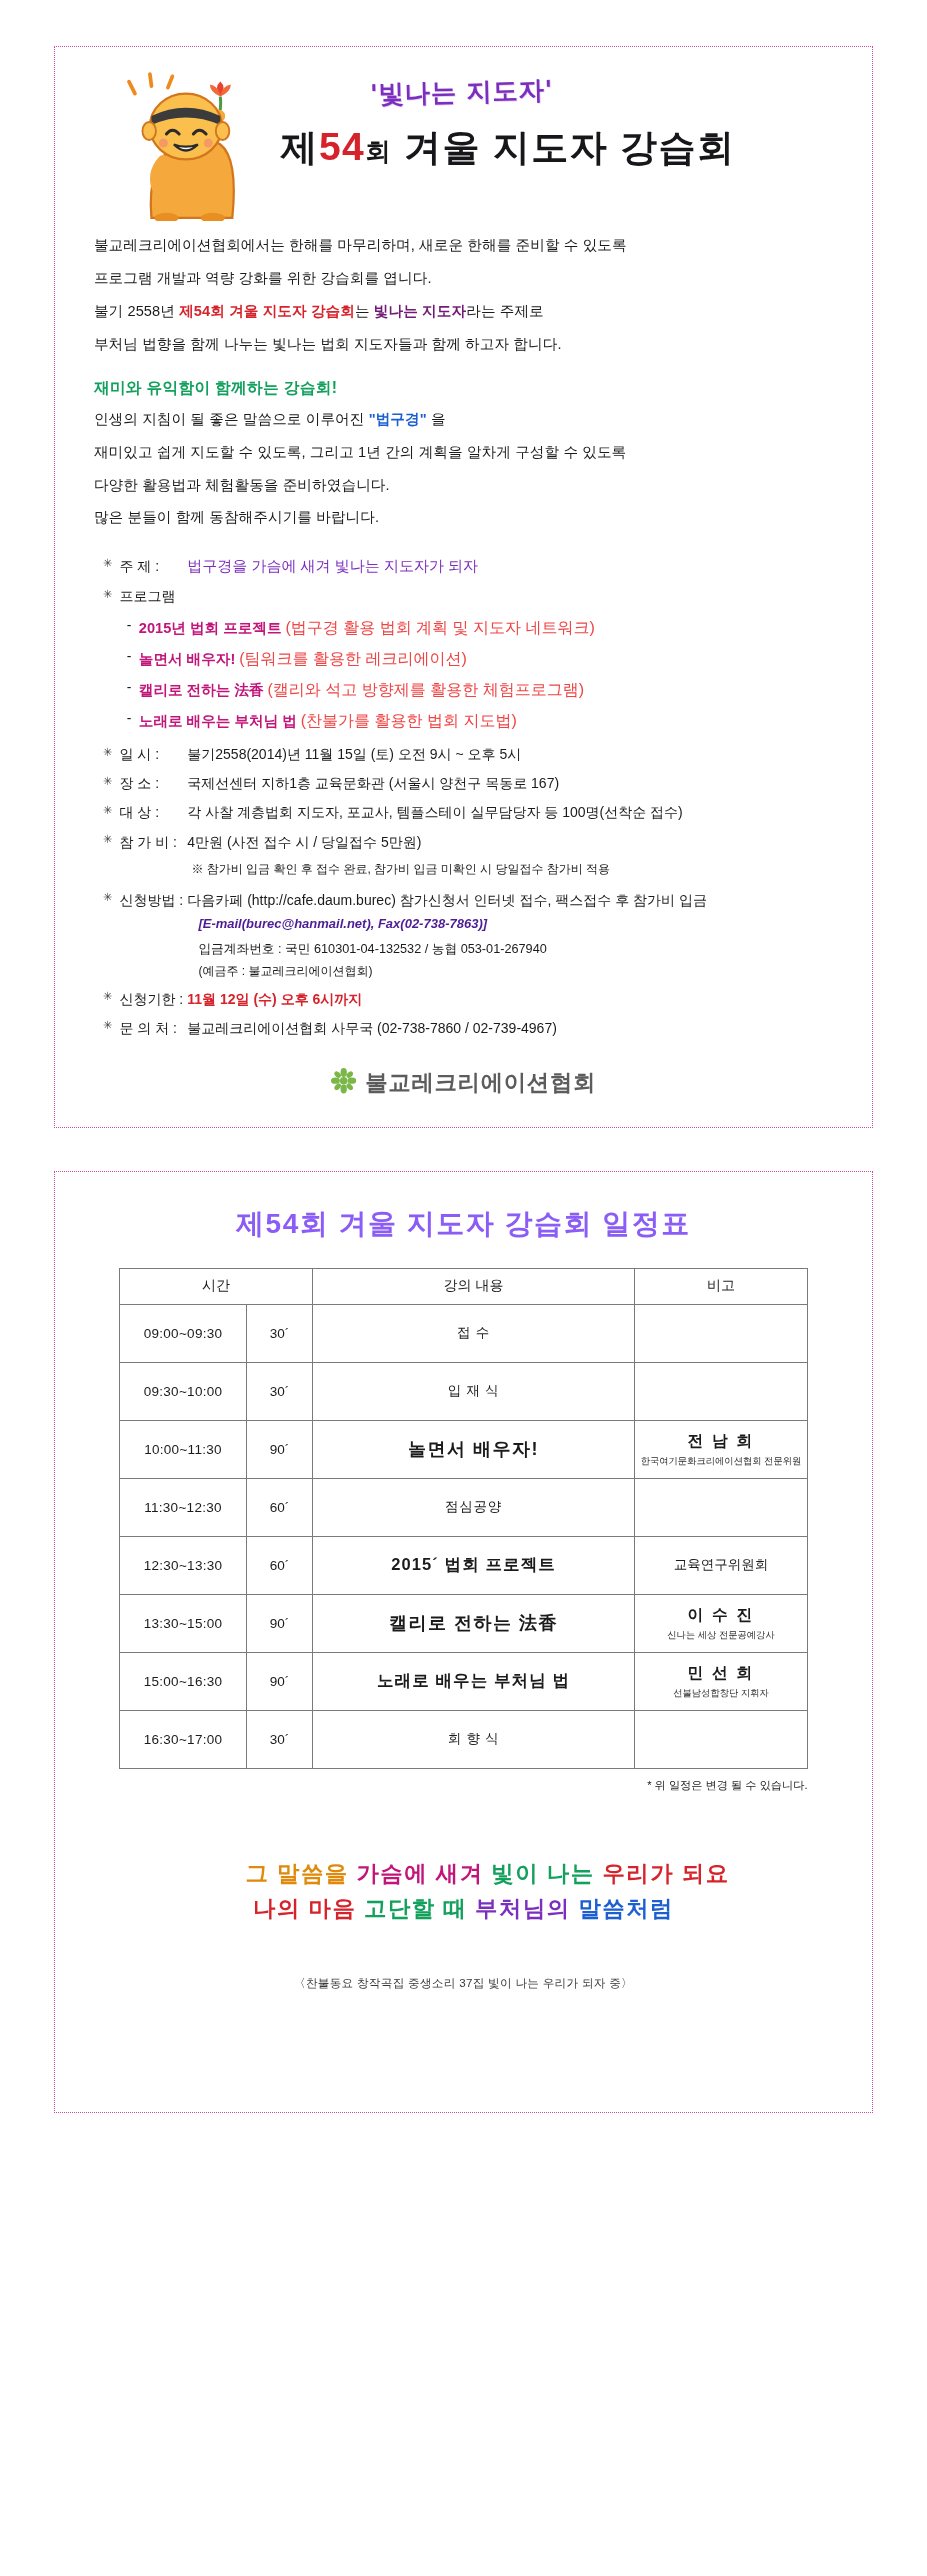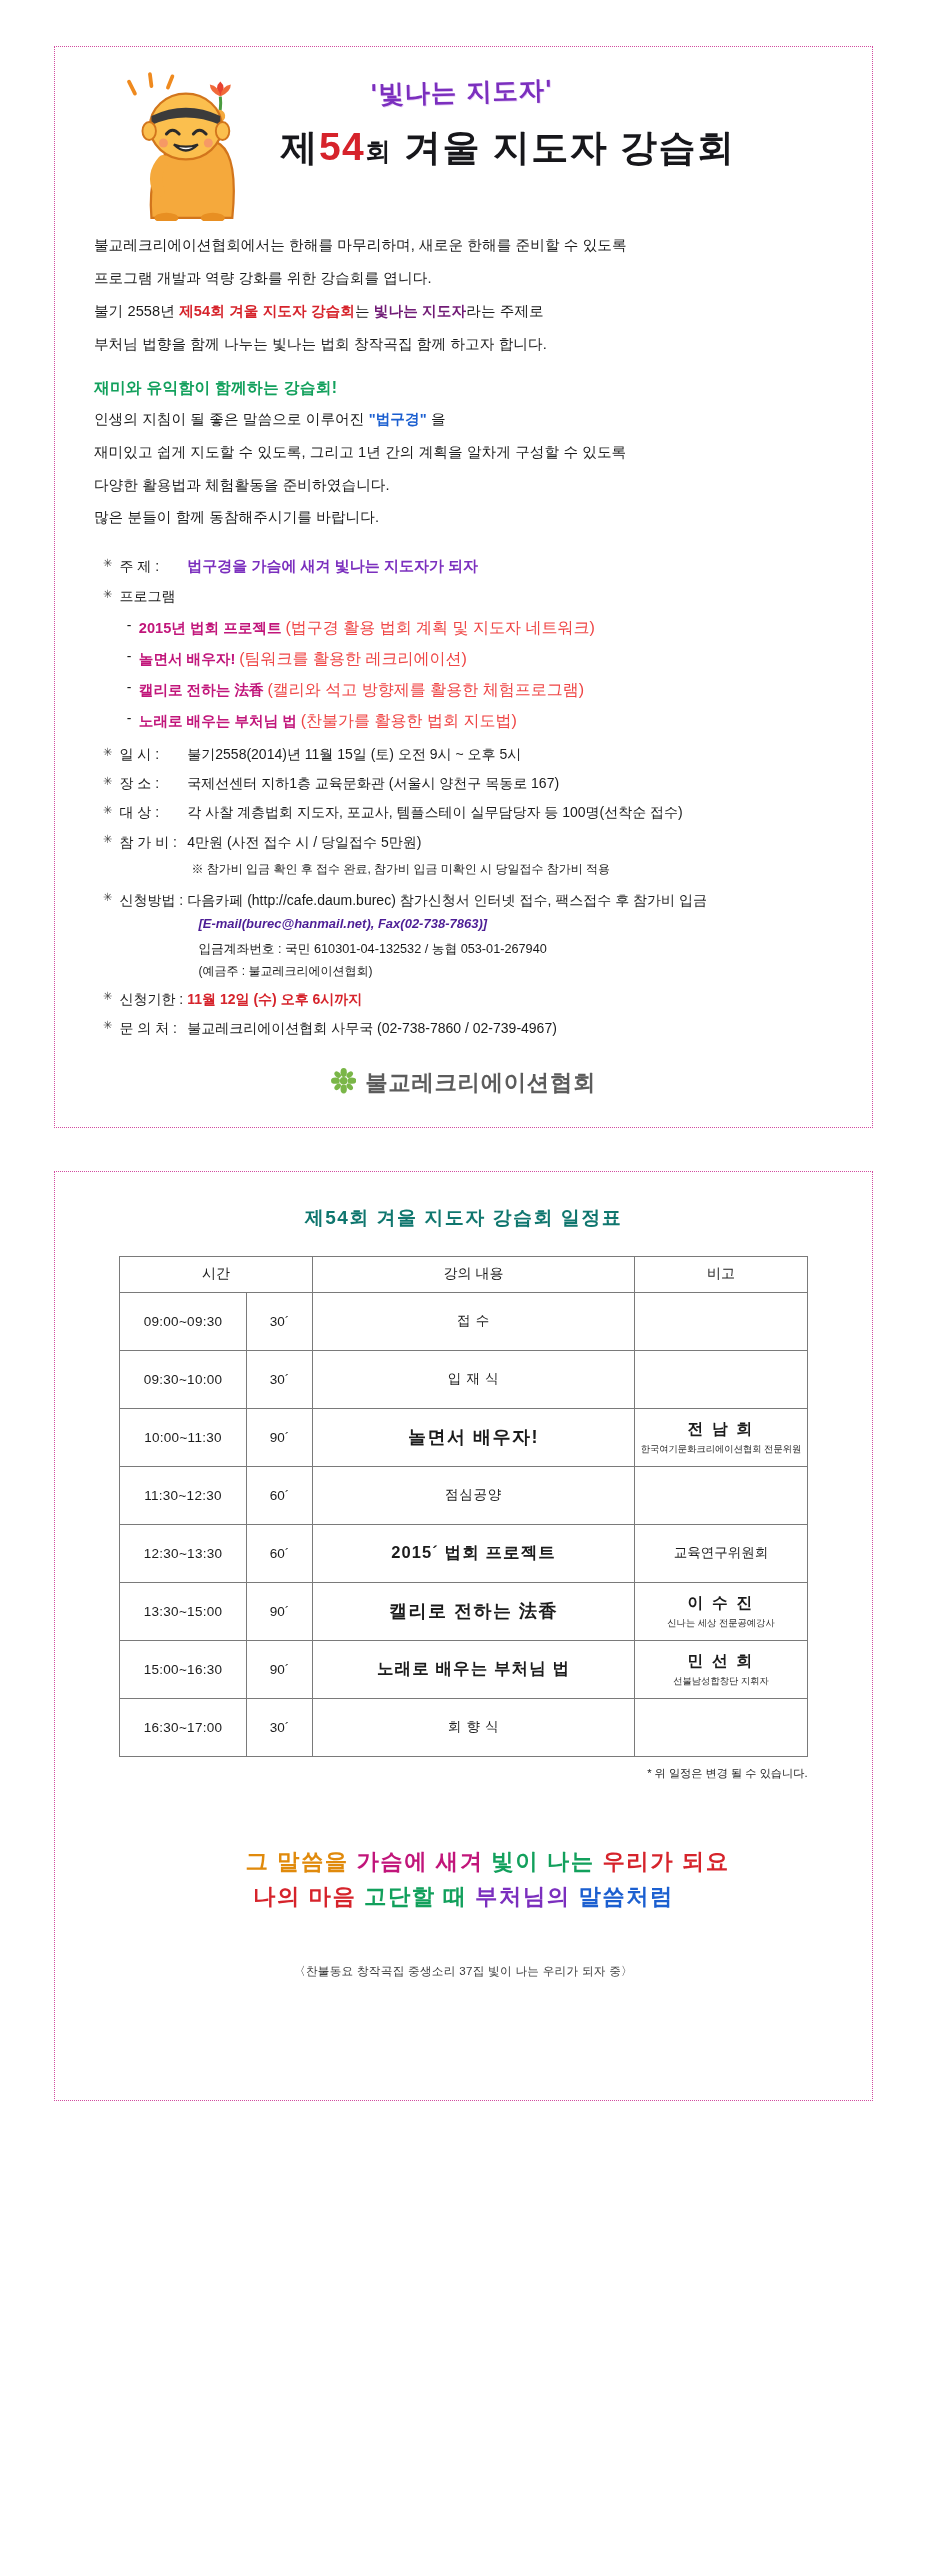--- a/index.html
+++ b/index.html
@@ -118,21 +118,21 @@
     top: 0.7px;
     color: #3b3b3b;
     font-size: 11.2px;
   }
   .lbl {
     display: inline-block;
     min-width: 64px;
   }
   .subj-val {
     color: #7b2fbe;
-    font-weight: bold;
+    font-weight: normal;
     font-size: 15px;
     margin-top: 20px;
   }
 
   ul.sublist {
     list-style: none;
     margin: 4.5px 0 3px 0;
     padding: 0 0 0 19.4px;
   }
   ul.sublist > li {
@@ -193,23 +193,23 @@
     letter-spacing: 0.7px;
   }
 
   
   .flyer2 {
     margin: 43px 54px 0 54px;
     padding: 27px 25.4px 30px 25.4px;
   }
   .sched-title {
     text-align: center;
-    font-size: 19px;
-    font-weight: bold;
-    color: #0f766e;
+    font-size: 28px;
+    font-weight: bold;
+    color: #8b5cf6;
     letter-spacing: 1.5px;
     margin: 6px 0 25.4px 0;
   }
 
   table.sched {
     border-collapse: collapse;
     width: 688px;
     margin: 0 auto;
     table-layout: fixed;
   }
@@ -353,21 +353,21 @@
           <span>제</span><span class="num">54</span><span class="hui">회</span>&nbsp;<span>겨울 지도자 강습회</span>
         </div>
       </div>
     </div>
 
     <div class="para block1">불교레크리에이션협회에서는 한해를 마무리하며, 새로운 한해를 준비할 수 있도록</div>
     <div class="para">프로그램 개발과 역량 강화를 위한 강습회를 엽니다.</div>
     <div class="para">
       <span>불기 2558년 </span><span class="red">제54회 겨울 지도자 강습회</span><span>는 </span><span class="blue">빛나는 지도자</span><span>라는 주제로</span>
     </div>
-    <div class="para">부처님 법향을 함께 나누는 빛나는 법회 창작곡집 함께 하고자 합니다.</div>
+    <div class="para">부처님 법향을 함께 나누는 빛나는 법회 지도자들과 함께 하고자 합니다.</div>
 
     <div class="green-head">재미와 유익함이 함께하는 강습회!</div>
 
     <div class="para">
       <span>인생의 지침이 될 좋은 말씀으로 이루어진 </span><span class="quote-blue">"법구경"</span><span> 을</span>
     </div>
     <div class="para">재미있고 쉽게 지도할 수 있도록, 그리고 1년 간의 계획을 알차게 구성할 수 있도록</div>
     <div class="para">다양한 활용법과 체험활동을 준비하였습니다.</div>
     <div class="para">많은 분들이 함께 동참해주시기를 바랍니다.</div>
 

